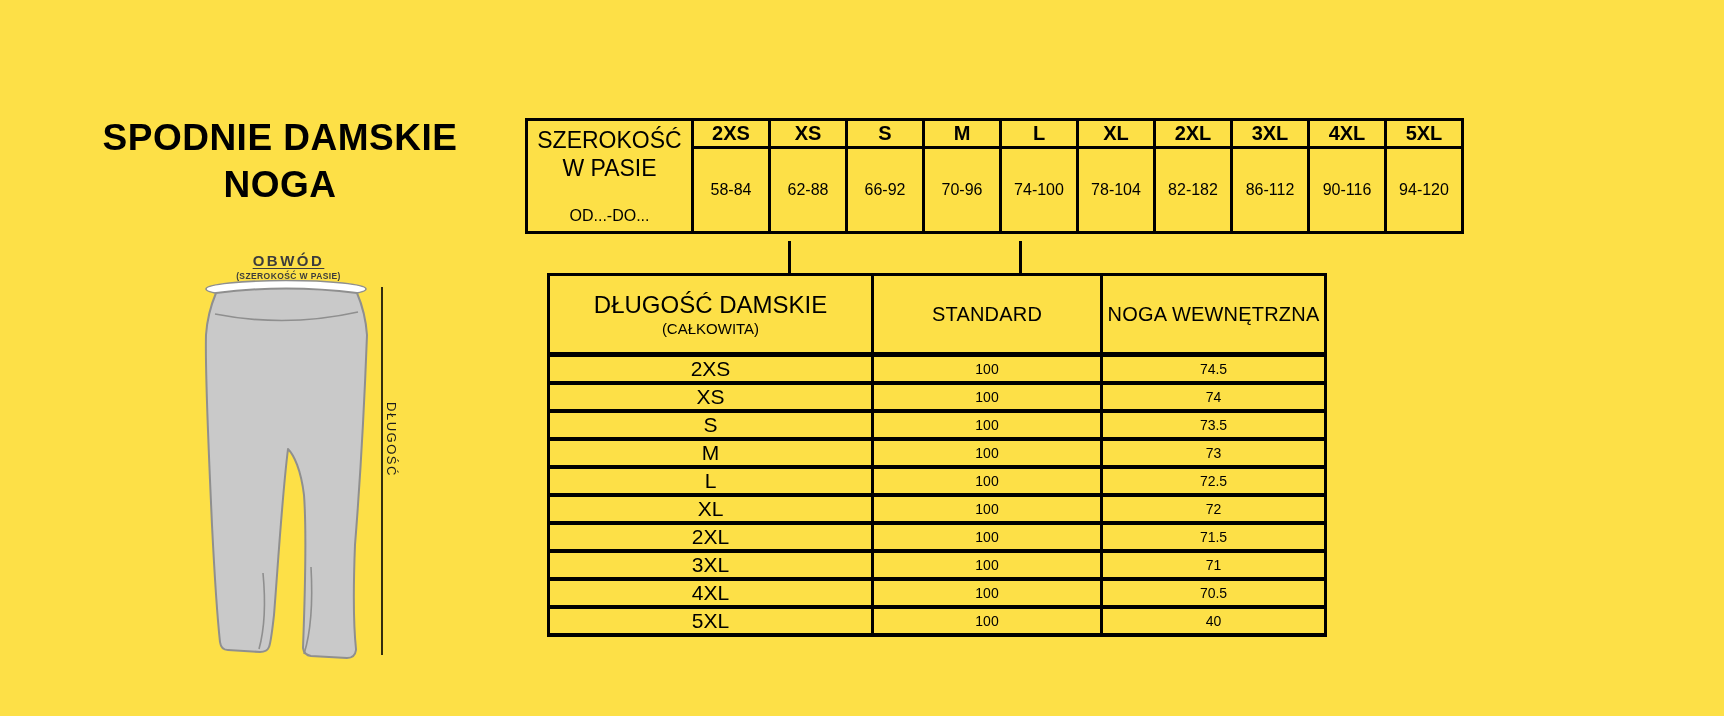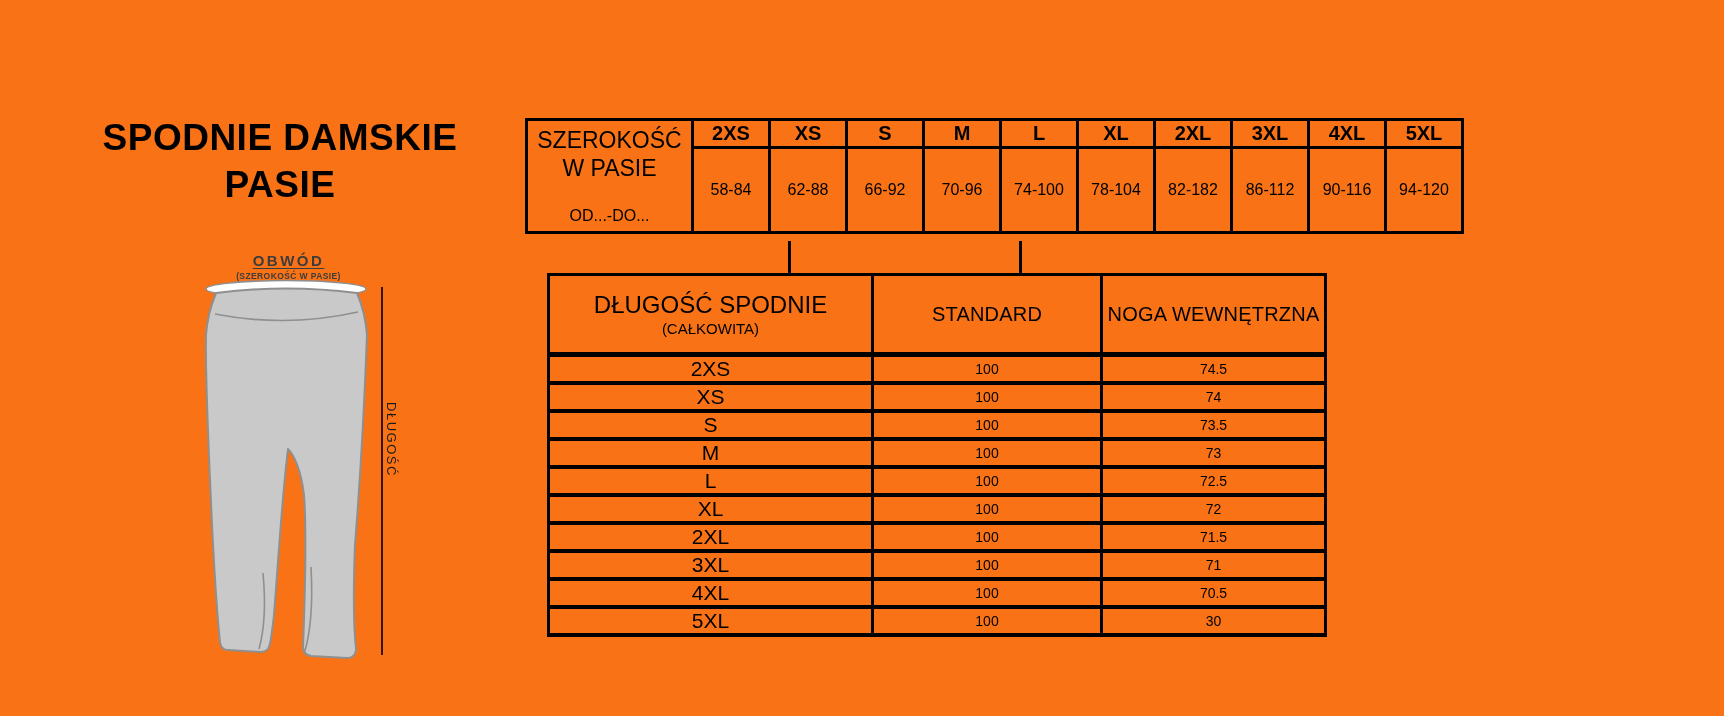--- a/index.html
+++ b/index.html
@@ -1,18 +1,18 @@
 <!DOCTYPE html>
 <html><head>
 <meta charset="utf-8">
 <style>
   * { box-sizing: border-box; }
   html, body { margin: 0; padding: 0; background: #fff; }
   body { font-family: "Liberation Sans", sans-serif; color: #000; }
-  .canvas { position: relative; width: 1724px; height: 716px; background: #f97316; overflow: hidden; }
+  .canvas { position: relative; width: 1724px; height: 716px; background: #fde047; overflow: hidden; }
 
   
   .title { position: absolute; left: 60px; top: 114px; width: 440px; text-align: center;
            font-weight: bold; font-size: 37px; line-height: 47px; letter-spacing: 0.5px; }
 
   
   .obwod { position: absolute; left: 196px; top: 252px; width: 185px; text-align: center;
            font-size: 15px; font-weight: bold; letter-spacing: 2.5px; color: #3c3c3c;
            text-decoration: underline; text-underline-offset: 2px; }
   .obwod-sub { position: absolute; left: 186px; top: 271px; width: 205px; text-align: center;
@@ -51,21 +51,21 @@
   .connector.c1 { left: 788px; }
   .connector.c2 { left: 1019px; }
 </style>
 </head>
 <body>
 
 <div class="canvas">
 
   <div class="title">
     <div>SPODNIE DAMSKIE</div>
-    <div>PASIE</div>
+    <div>NOGA</div>
   </div>
 
   <svg class="diagram-svg" width="250" height="430" viewBox="0 0 250 430">
     <ellipse cx="116" cy="54" rx="80" ry="8.5" stroke-width="1.6" fill="#ffffff"></ellipse>
     <path stroke-width="2" stroke-linejoin="round" d="M 46,58 Q 116,49 187,58
              C 193,72 196,86 197,100
              C 194,180 189,260 185,310
              C 183,360 184,395 186,414
              L 186,415 Q 185,423 177,423
              L 141,421 Q 134,420 133,413
@@ -141,21 +141,21 @@
 
   <table class="length-table">
     <colgroup>
       <col style="width:324px">
         <col style="width:229px">
         <col style="width:224px">
     </colgroup>
     <thead>
       <tr>
         <th>
-          <div class="lt-col1-title">DŁUGOŚĆ SPODNIE</div>
+          <div class="lt-col1-title">DŁUGOŚĆ DAMSKIE</div>
           <div class="lt-col1-sub">(CAŁKOWITA)</div>
         </th>
         <th class="lt-bold">STANDARD</th>
         <th class="lt-bold">NOGA WEWNĘTRZNA</th>
       </tr>
     </thead>
     <tbody>
 
         <tr>
           <td class="lt-size">2XS</td>
@@ -207,18 +207,18 @@
 
         <tr>
           <td class="lt-size">4XL</td>
           <td>100</td>
           <td>70.5</td>
         </tr>
 
         <tr>
           <td class="lt-size">5XL</td>
           <td>100</td>
-          <td>30</td>
+          <td>40</td>
         </tr>
       </tbody>
   </table>
 
 </div>
 
 </body></html>

